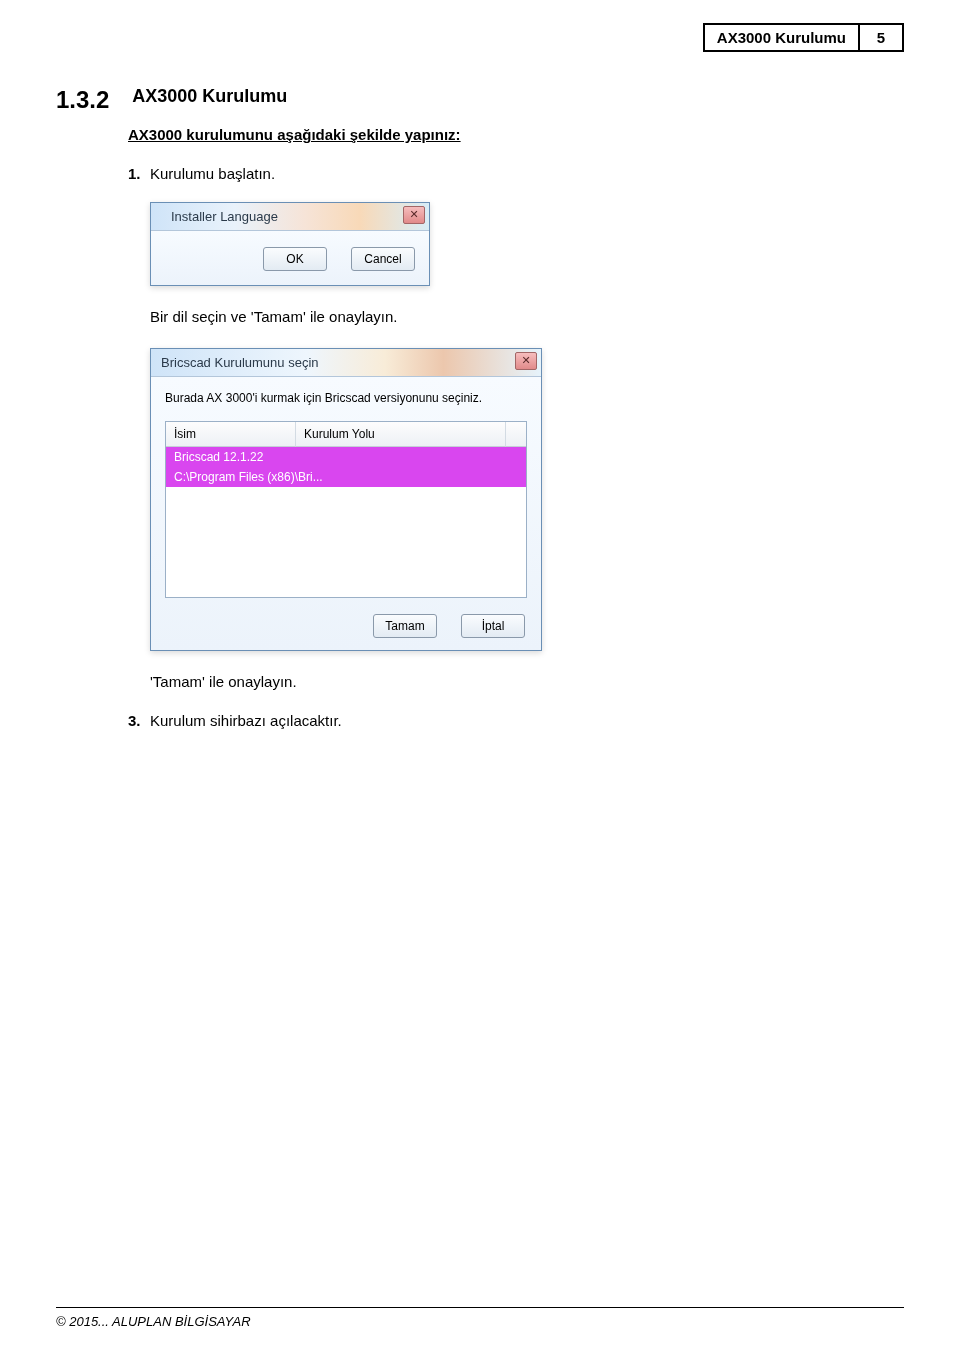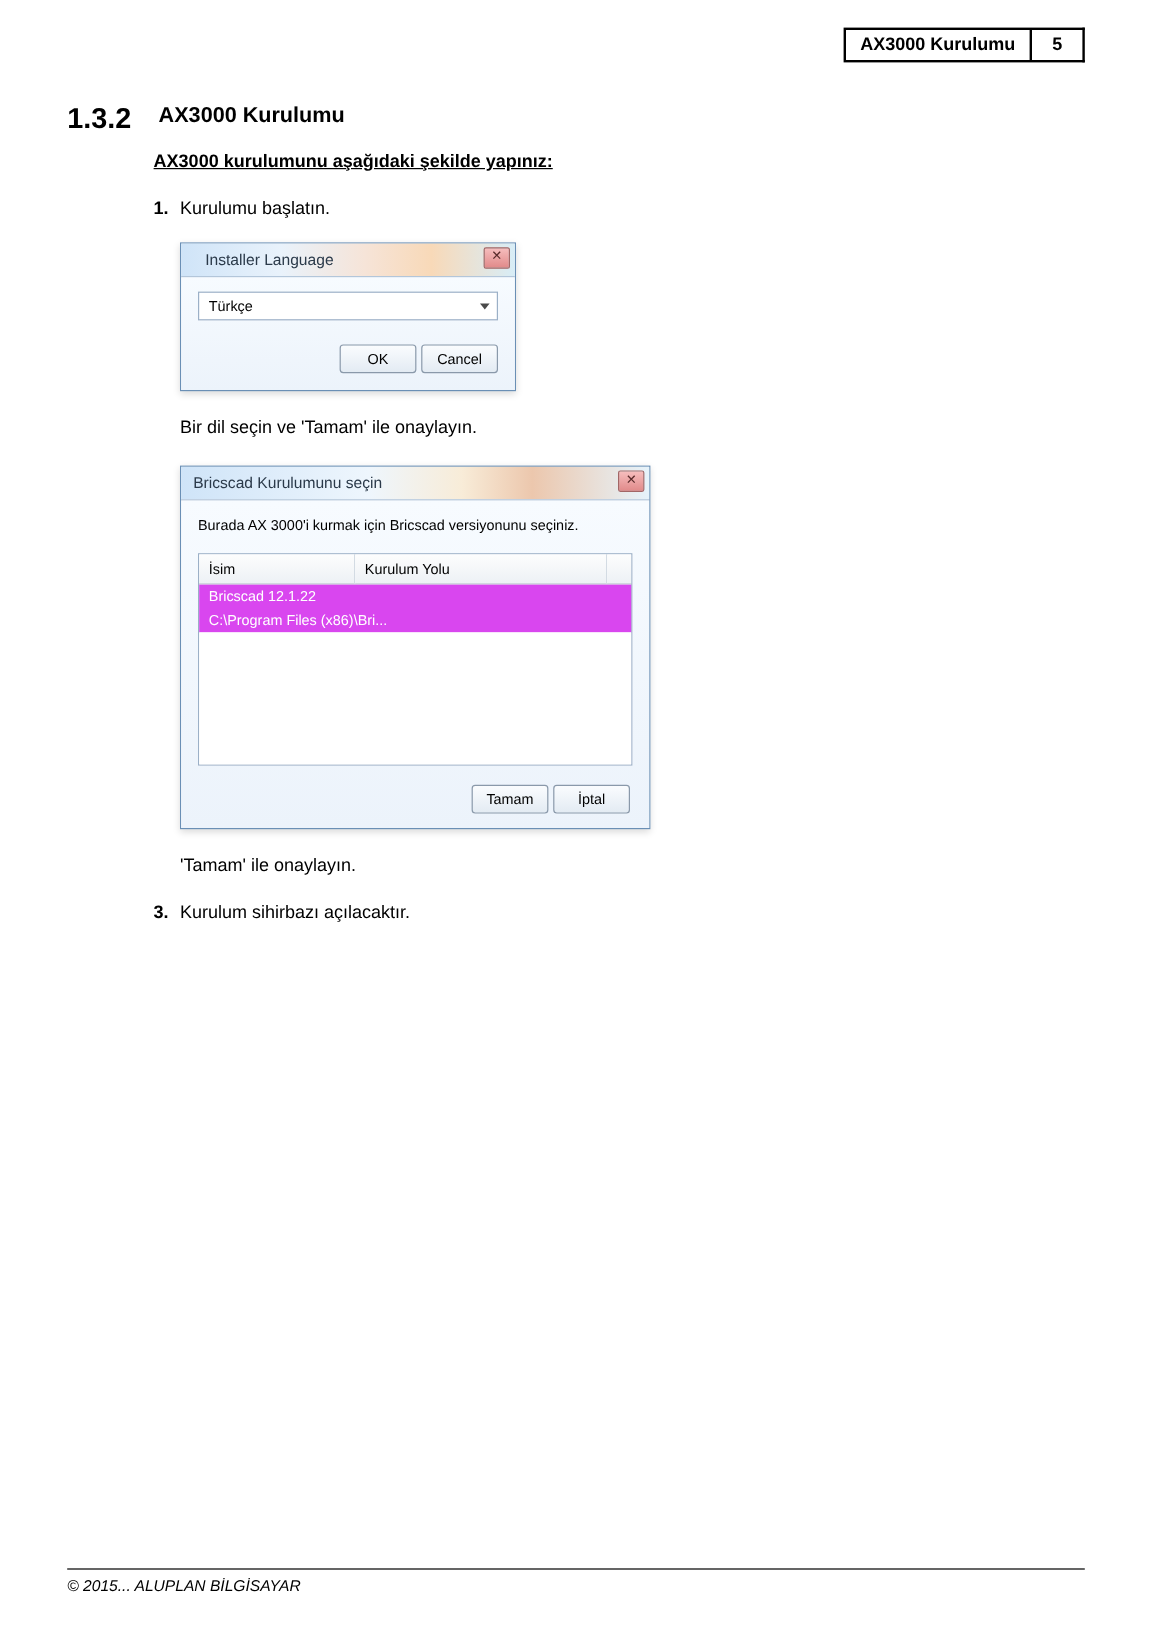--- a/index.html
+++ b/index.html
@@ -151,21 +151,21 @@
   }
   .dialog1 .combo .arrow {
     width: 0; height: 0;
     border-left: 4px solid transparent;
     border-right: 4px solid transparent;
     border-top: 5px solid #4a4a4a;
   }
   .dialog-buttons {
     display: flex;
     justify-content: flex-end;
-    gap: 4px;
+    gap: 24px;
     padding: 4px 2px 2px 2px;
   }
   .win-btn {
     min-width: 64px;
     height: 24px;
     border: 1px solid #8a99aa;
     border-radius: 3px;
     background: linear-gradient(#fafcfe, #e3ebf3);
     font-size: 12px;
     text-align: center;
@@ -270,24 +270,20 @@
     <span class="num">1.</span><span>Kurulumu başlatın.</span>
   </div>
 
   <div class="dialog-wrap">
     <div class="dialog1">
       <div class="titlebar">
         <span class="ttext">Installer Language</span>
         <div class="close-btn">✕</div>
       </div>
       <div class="body">
-        <div class="combo">
-          <span>Türkçe</span>
-          <span class="arrow"></span>
-        </div>
         <div class="dialog-buttons">
           <div class="win-btn">OK</div>
           <div class="win-btn">Cancel</div>
         </div>
       </div>
     </div>
   </div>
 
   <div class="step-body">Bir dil seçin ve 'Tamam' ile onaylayın.</div>
 

